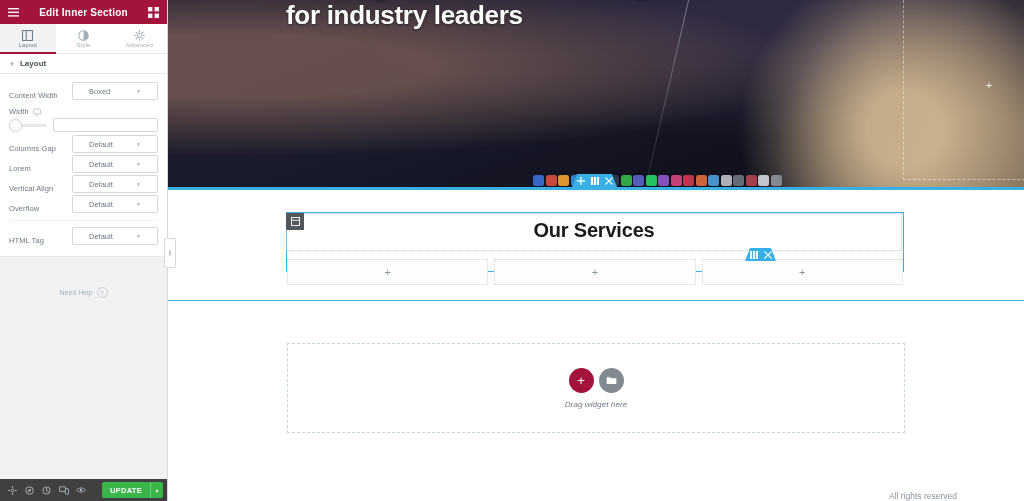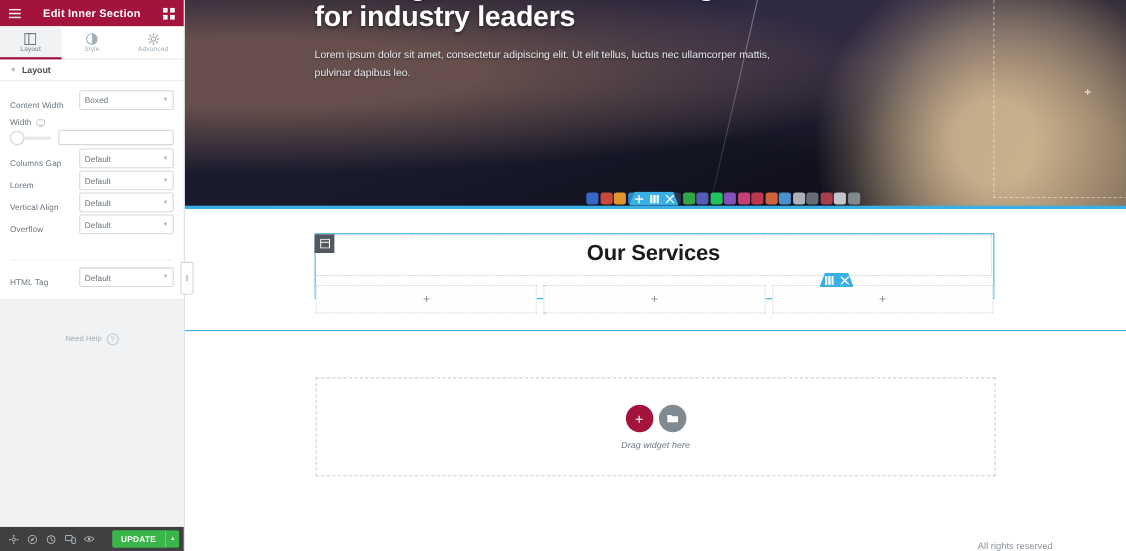--- a/index.html
+++ b/index.html
@@ -44,30 +44,30 @@
   .panel-body{flex:1;overflow:hidden;background:#f1f2f3;}
 
   .section-head{
     background:#fff;border-bottom:1px solid #e6e9ec;height:19px;
     display:flex;align-items:center;gap:5px;padding:0 9px;
     font-size:8px;font-weight:700;color:#495157;cursor:pointer;
   }
   .caret{font-size:6px;color:#a4afb7;line-height:1;}
   .section-body{background:#fff;padding:6px 9px 8px 9px;border-bottom:1px solid #e6e9ec;}
   .ctrl-row{display:flex;align-items:flex-end;height:17px;margin:3px 0;}
-  .ctrl-row.sep{border-top:1px solid #f0f1f3;margin-top:23px;padding-top:6px;height:auto;}
+  .ctrl-row.sep{border-top:1px solid #f0f1f3;margin-top:7px;padding-top:6px;height:auto;}
   .ctrl-lbl{
     font-size:7.5px;color:#6d7882;flex:0 0 63px;letter-spacing:.1px;
     display:flex;align-items:center;gap:4px;
   }
   .dev-ico{display:inline-flex;opacity:.6;}
   .dev-ico svg{display:block;}
   .select{
     flex:1;height:16px;border:1px solid #d5d8dc;background:#fff;border-radius:2px;
-    display:flex;align-items:center;padding:0 4px;font-size:7.5px;color:#6d7882;
+    display:flex;align-items:center;padding:0 16px;font-size:7.5px;color:#6d7882;
     justify-content:space-between;cursor:pointer;
   }
   .select .arr{font-size:5px;color:#a4afb7;}
   .slider-row{display:flex;align-items:center;gap:6px;margin:2px 0 4px 0;}
   .slider{flex:1;position:relative;height:12px;display:flex;align-items:center;cursor:pointer;}
   .slider .track{height:3px;background:#e6e9ec;border-radius:2px;width:100%;}
   .slider .knob{
     position:absolute;left:0;width:11px;height:11px;border-radius:50%;
     background:#fff;border:1px solid #d5d8dc;box-shadow:0 0 1px rgba(0,0,0,.15);
   }
@@ -435,21 +435,20 @@
     <div class="resizer">
         <i></i>
       </div>
   </aside>
 
   <main class="canvas">
 
     <section class="hero">
       <div class="hero-inner">
         <h1 class="hero-h1">Building innovative web designs for industry leaders</h1>
-        <p class="hero-p">Lorem ipsum dolor sit amet, consectetur adipiscing elit. Ut elit tellus, luctus nec ullamcorper mattis, pulvinar dapibus leo.</p>
       </div>
 
       <div class="hero-dash">
         <span class="plus">+</span>
       </div>
 
       <div class="dock">
         <i style="background:#3b6fd4"></i>
           <i style="background:#d94f3d"></i>
           <i style="background:#f0a32e"></i>

